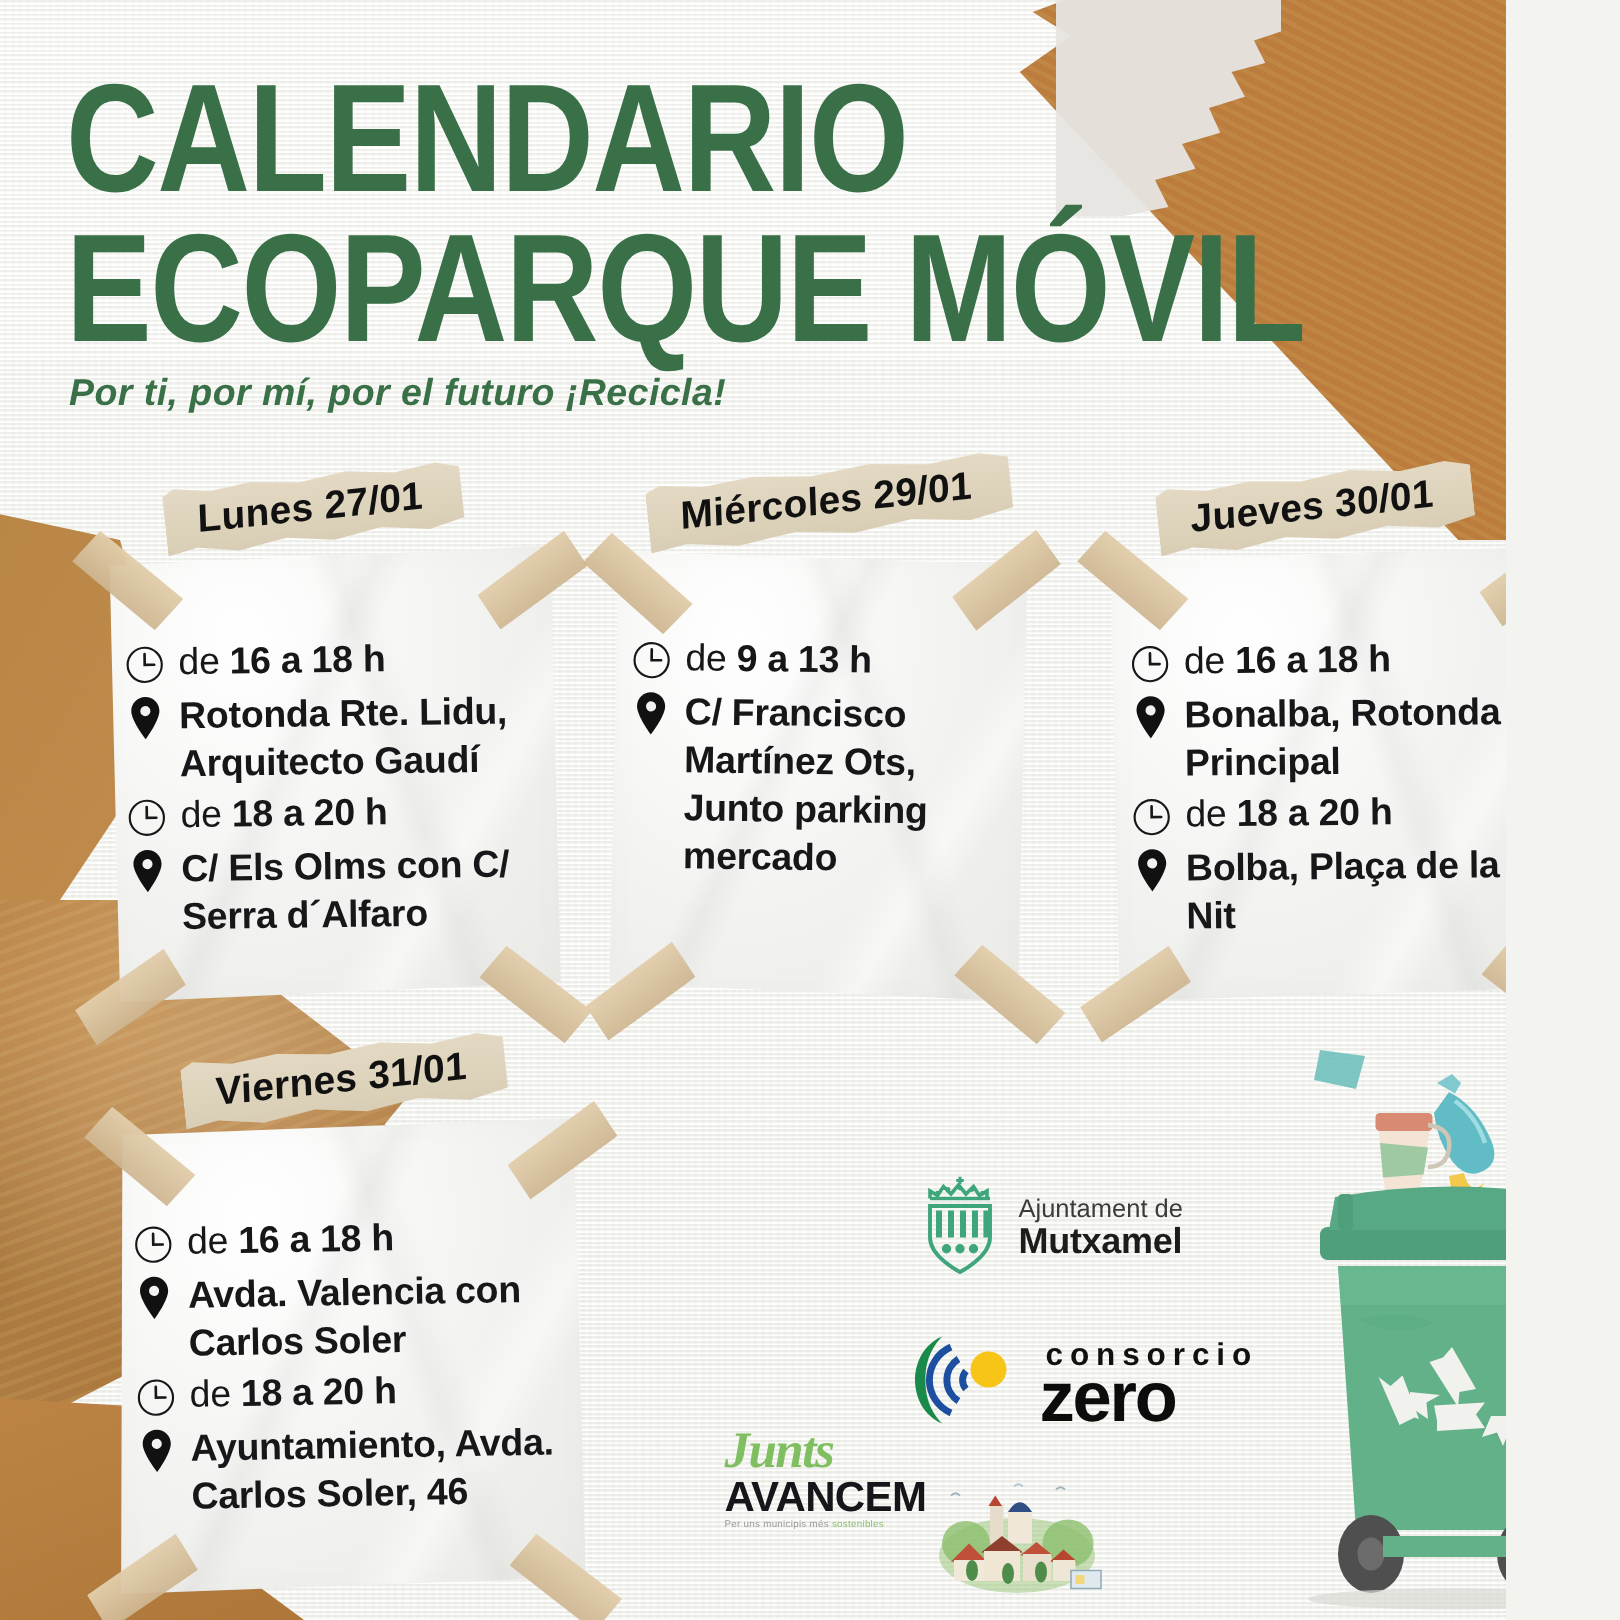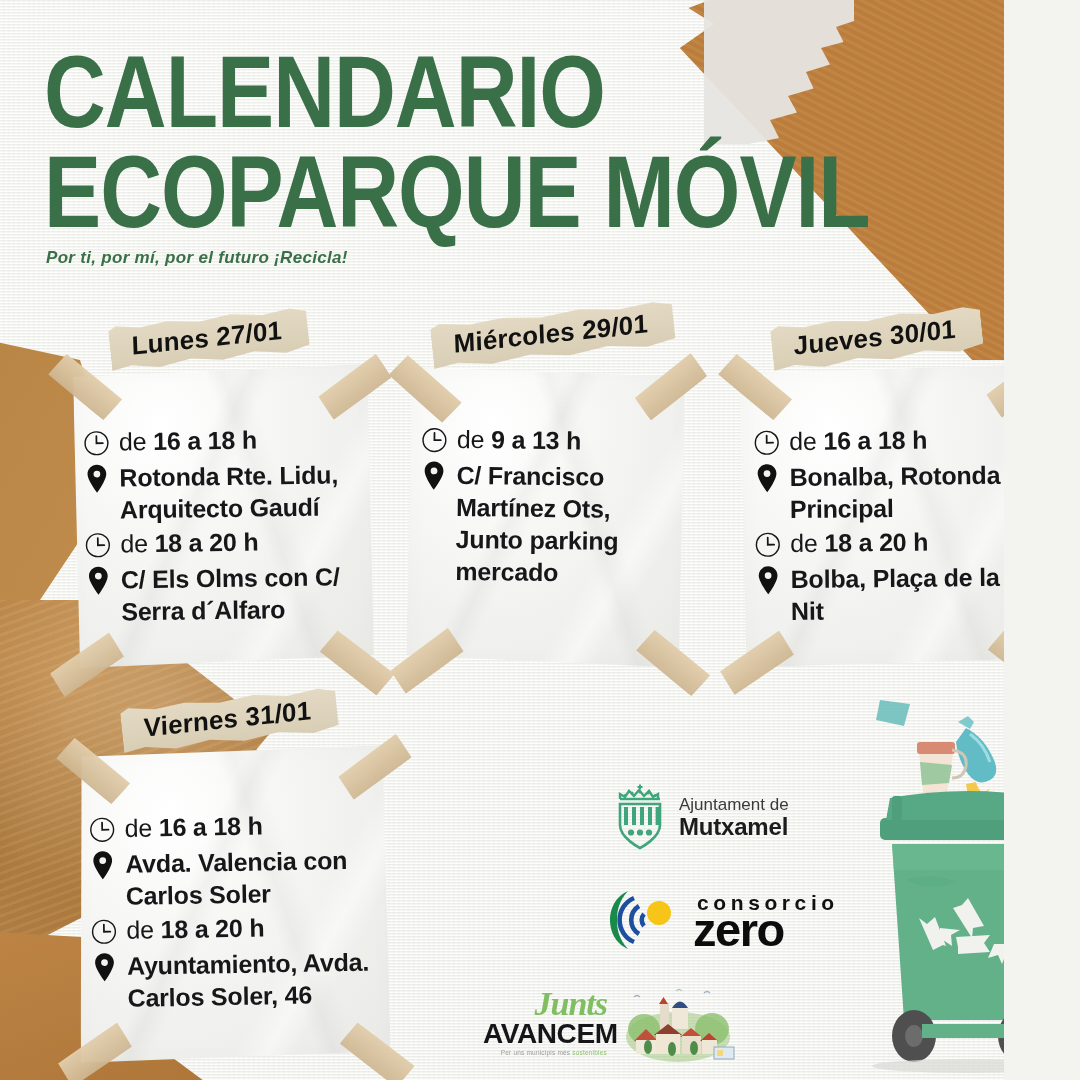--- a/index.html
+++ b/index.html
@@ -112,21 +112,21 @@
     transform-origin: left top;
     white-space: nowrap;
   }
   .headline .l2 { display:block; }
 
   .subtitle {
     position: absolute;
     left: 46px; top: 248px;
     color: #3a7048;
     font-weight: 700;
-    font-size: 17px;
+    font-size: 25px;
     letter-spacing: .3px;
     font-style: italic;
   }
 
   
   .card {
     position: absolute;
     background:
       radial-gradient(ellipse at 30% 20%, #ffffff 0%, #f2f2f0 55%, #e9e9e6 100%);
     box-shadow: 0 3px 10px rgba(0,0,0,.16), inset 0 0 30px rgba(0,0,0,.02);
@@ -201,21 +201,21 @@
   }
   .terra-mark{ width:76px; height:64px; }
   .terra-text{ line-height: .82; }
   .terra-text .t1{
     font-size:21px; letter-spacing:4.6px; color:#111; font-weight:700;
     padding-left:4px;
   }
   .terra-text .t2{ font-size:47px; color:#0c0c0c; font-weight:900; letter-spacing:-1.5px;}
 
   .logo-junts{
-    position:absolute; left: 483px; top: 988px; text-align:right; width:124px;
+    position:absolute; left: 483px; top: 952px; text-align:left; width:124px;
   }
   .junts-script{
     font-size:34px; color:#7fbf62; font-weight:700; font-style:italic;
     font-family:"Liberation Serif", serif; line-height:.95;
     letter-spacing:-1px;
   }
   .junts-avancem{
     font-size:28px; color:#16161a; font-weight:900; letter-spacing:-.4px; line-height:1;
   }
   .junts-tag{

